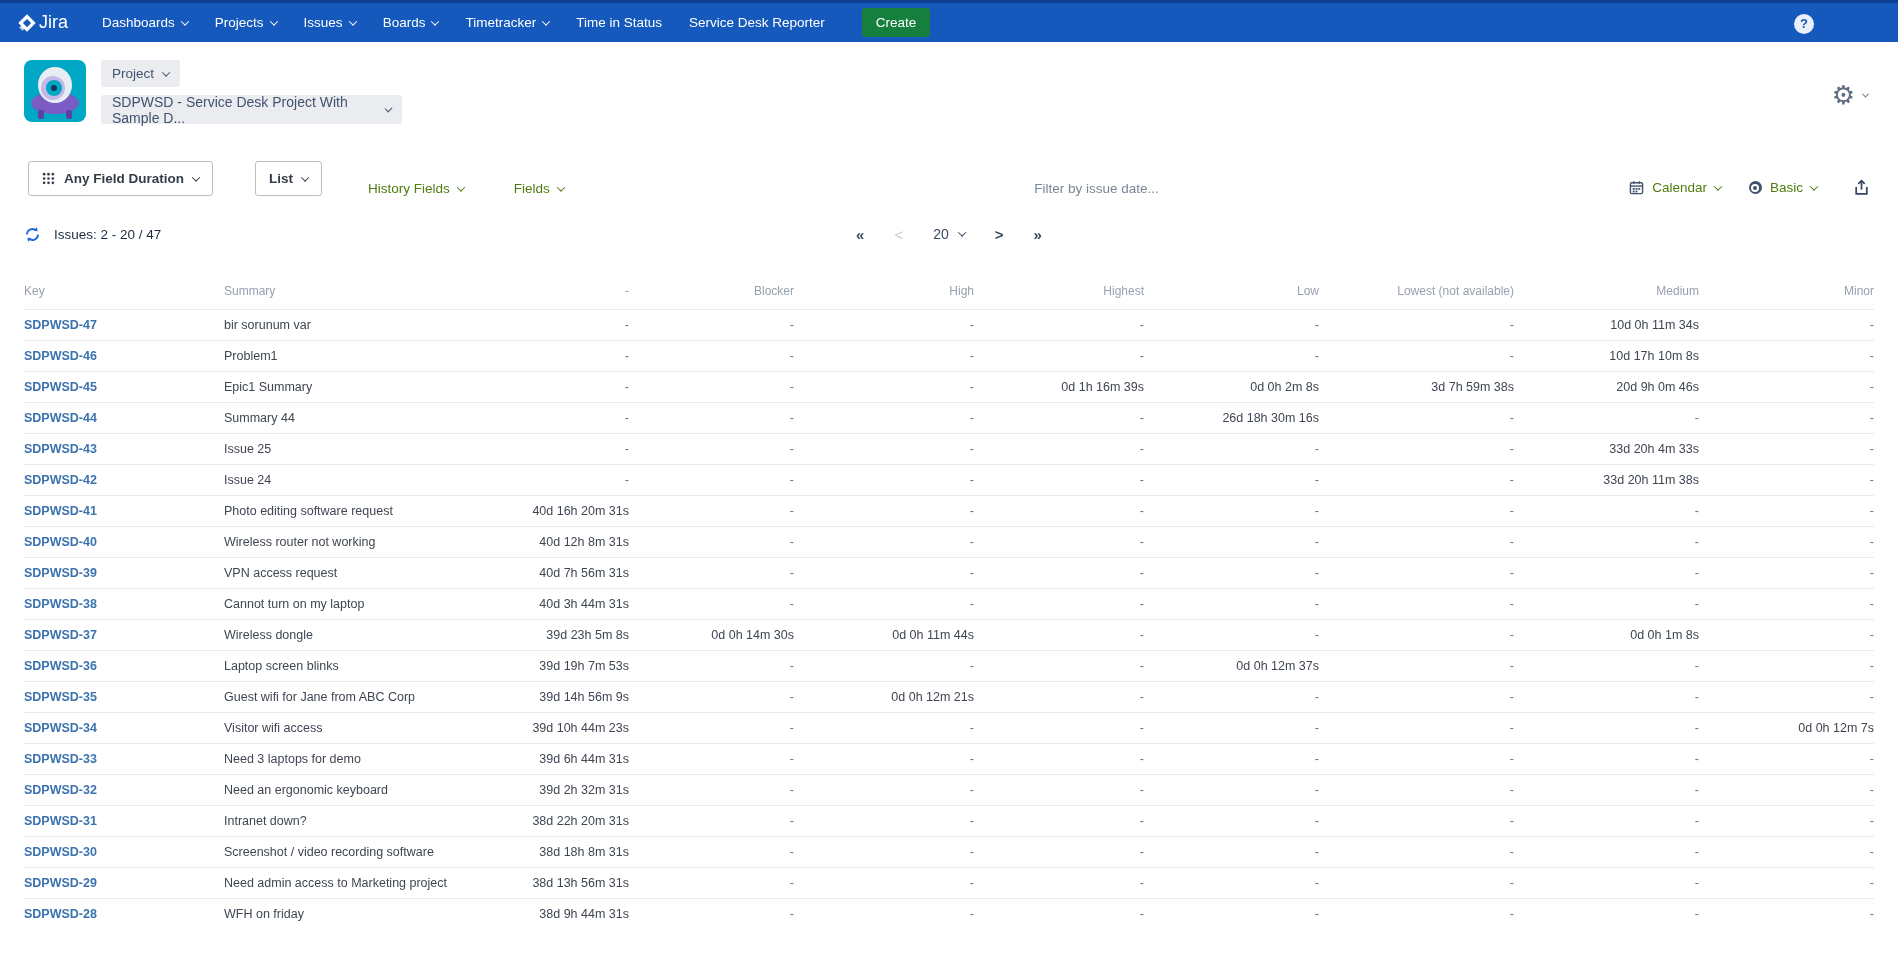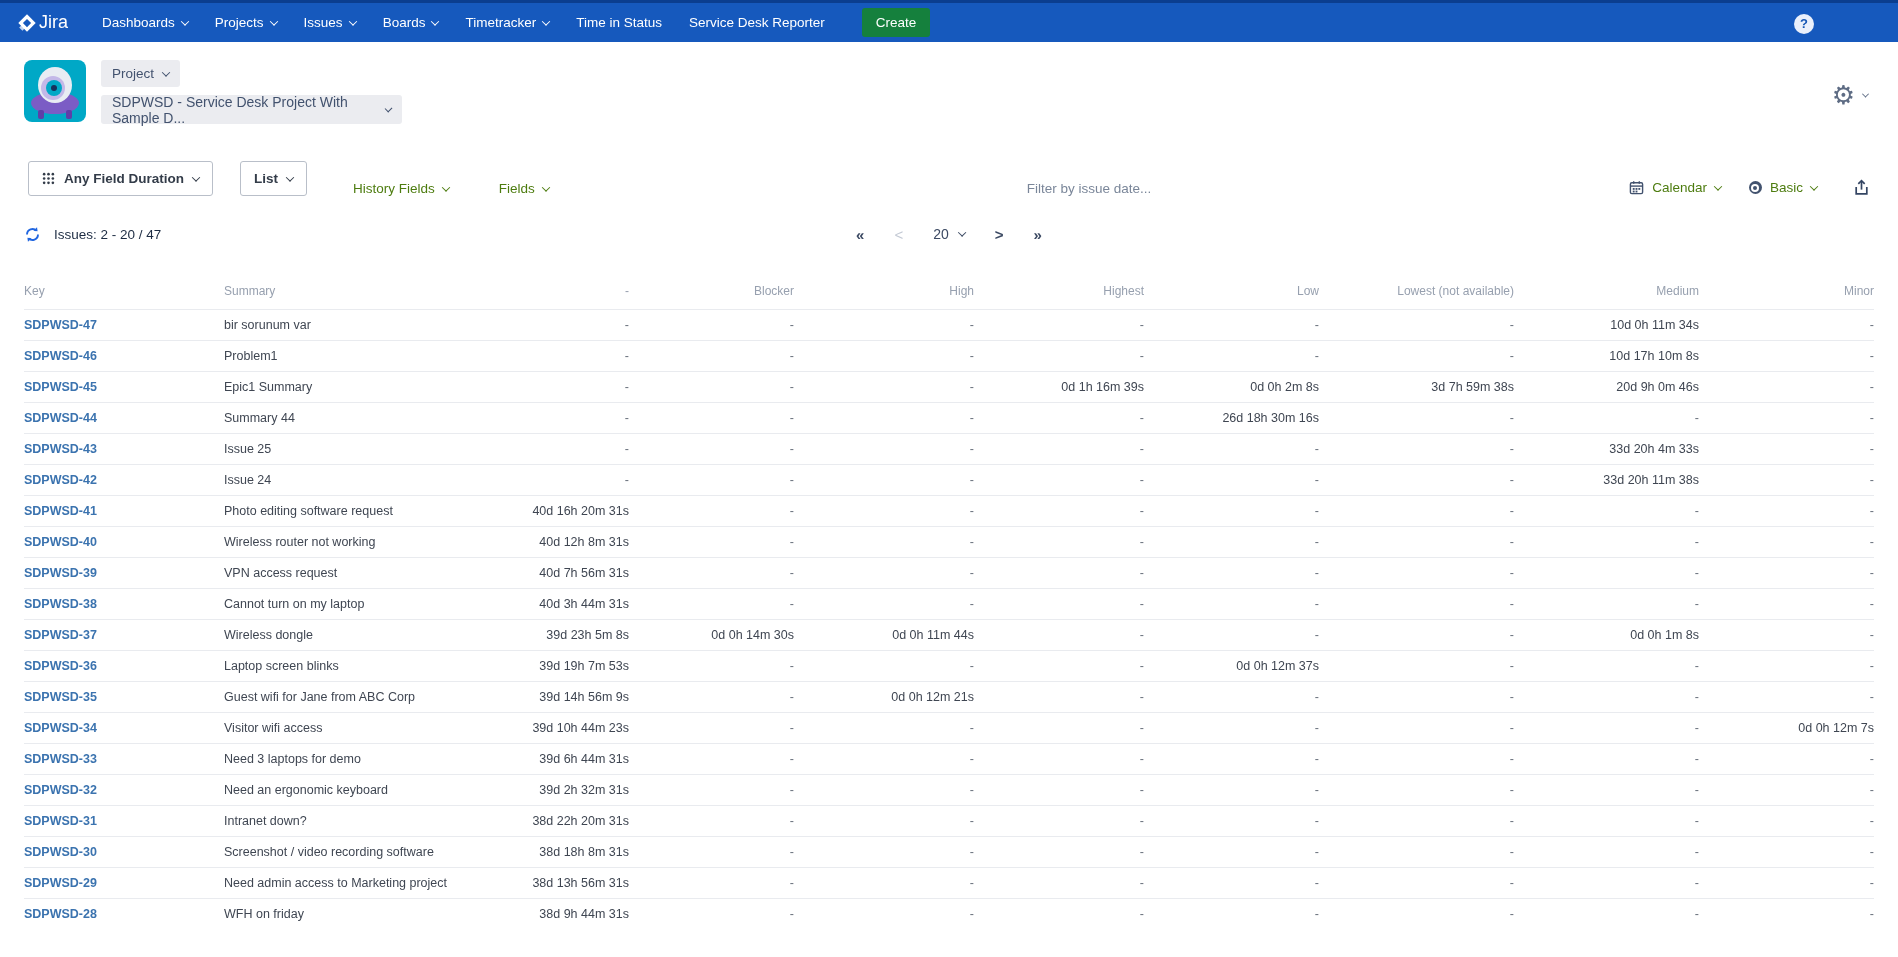--- a/index.html
+++ b/index.html
@@ -204,21 +204,21 @@
           <circle cx="7" cy="7" r="1.4"></circle>
           <circle cx="11.7" cy="7" r="1.4"></circle>
         <circle cx="2.3" cy="11.7" r="1.4"></circle>
           <circle cx="7" cy="11.7" r="1.4"></circle>
           <circle cx="11.7" cy="11.7" r="1.4"></circle>
       </g>
     </svg>
     <span>Any Field Duration</span>
     <span class="chev"></span>
   </div>
-  <div class="btn-outlined" style="margin-left:11px;">
+  <div class="btn-outlined" style="margin-left:26px;">
     <span>List</span>
     <span class="chev"></span>
   </div>
   <div class="tool-link" style="margin-left:30px;">
     <span>History Fields</span>
     <span class="chev"></span>
   </div>
   <div class="tool-link" style="margin-left:34px;">
     <span>Fields</span>
     <span class="chev"></span>

